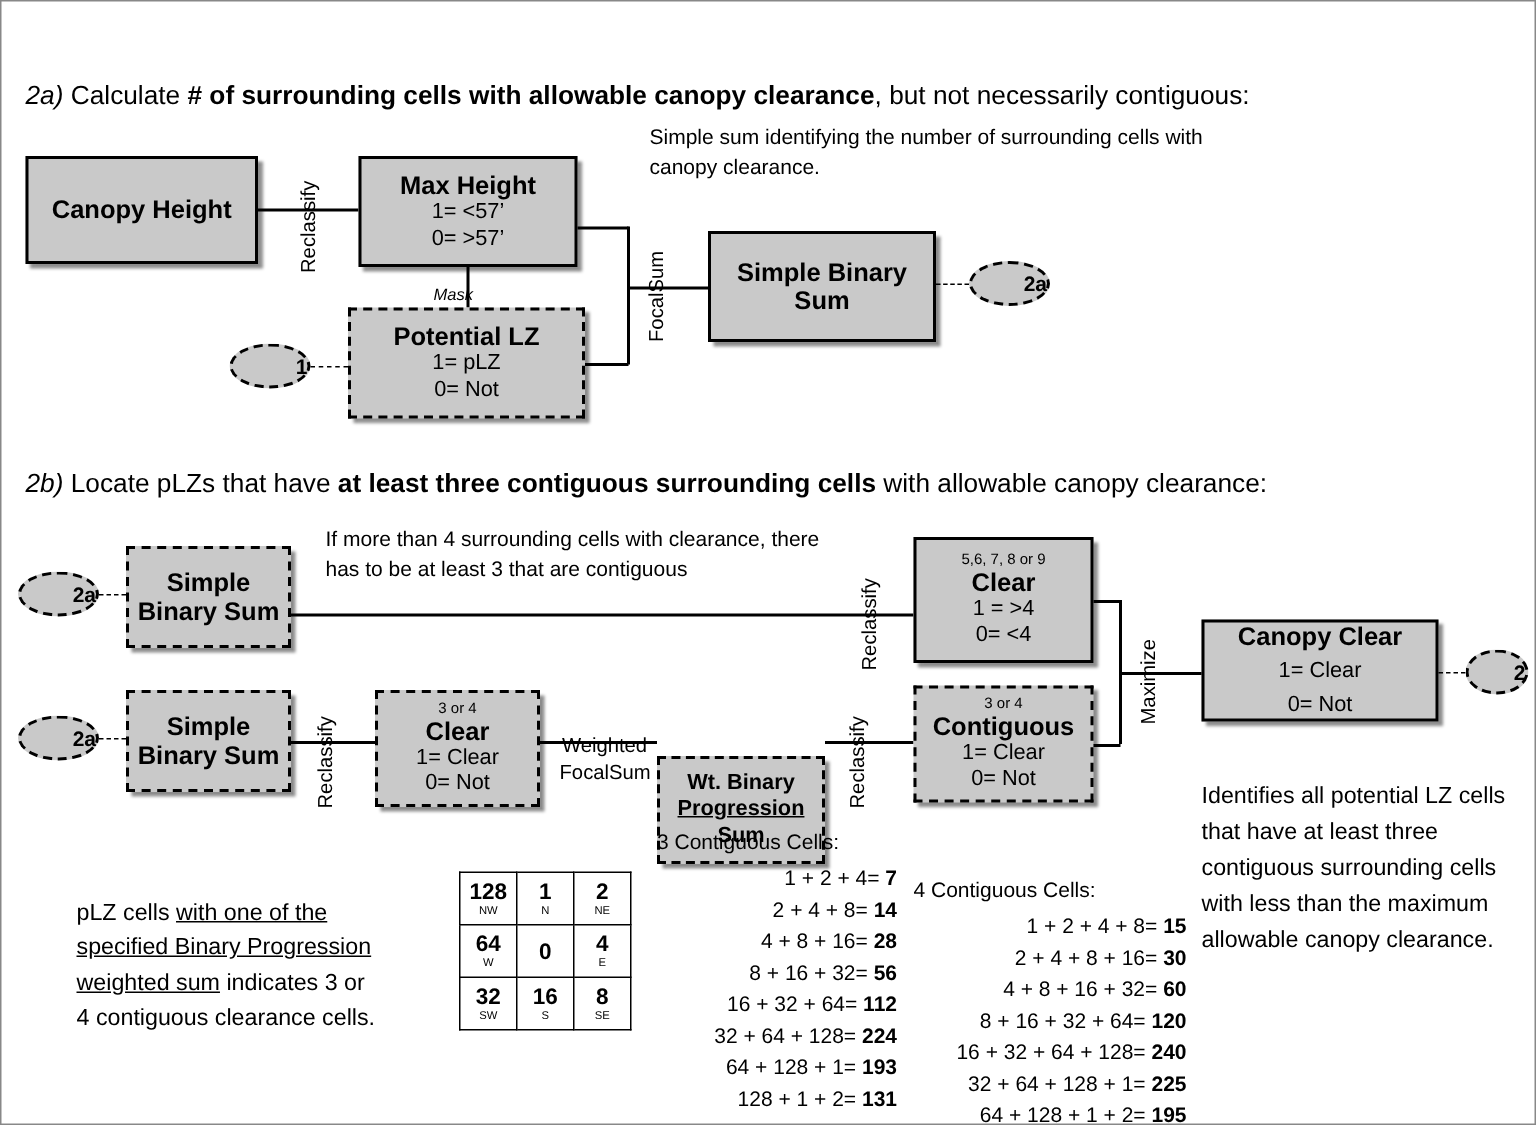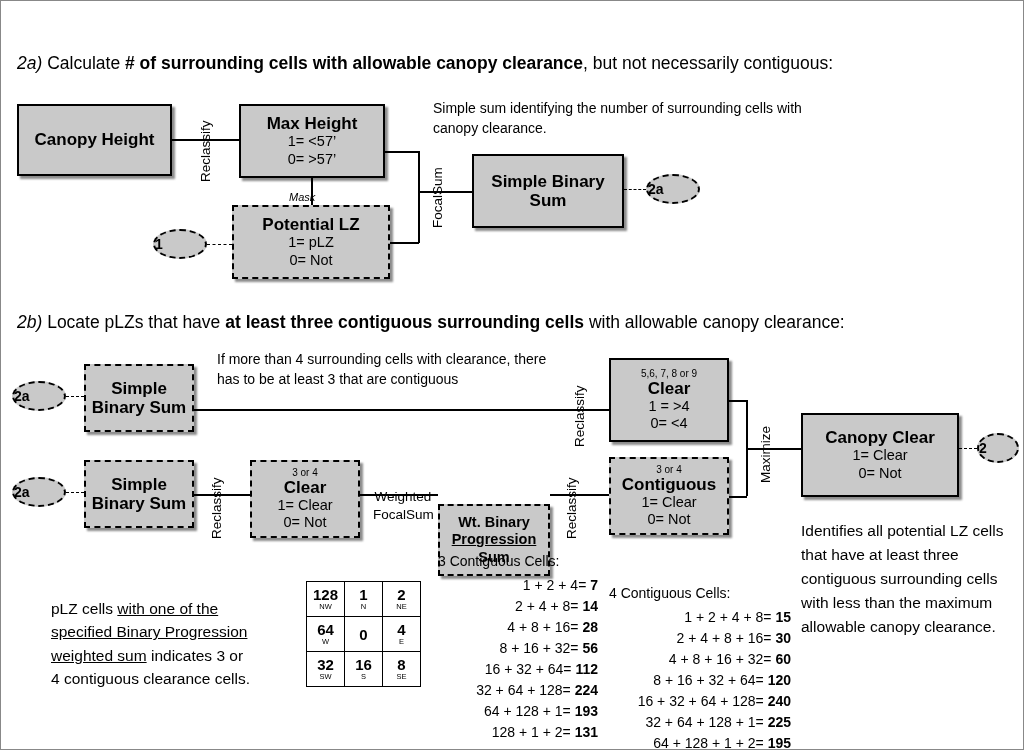--- a/index.html
+++ b/index.html
@@ -59,21 +59,21 @@
   .box .t2 { font-size: 14.5px; line-height: 1.2; }
   .box .tiny { font-size: 10px; line-height: 1.1; }
 
   
   .ellipse {
     background: #c9c9c9;
     border: 2px dashed #000;
     border-radius: 50%;
     display: flex;
     align-items: center;
-    justify-content: flex-start;
+    justify-content: flex-end;
     font-size: 14px;
     font-weight: bold;
     box-sizing: border-box;
   }
 
   
   .hline { background: #000; height: 1.6px; }
   .vline { background: #000; width: 1.6px; }
   .dashline {
     border-top: 1.6px dashed #000;
@@ -182,21 +182,21 @@
   <div class="abs box" style="top:153px; left:471px; width:152px; height:74px;">
     <div class="t1">Simple Binary</div>
     <div class="t1">Sum</div>
   </div>
 
   <div class="abs dashline" style="top:188px; left:623px; width:22px;"></div>
   <div class="abs ellipse" style="top:173px; left:645px; width:54px; height:30px;">
     <span>2a</span>
   </div>
 
-  <div class="abs note" style="top:97px; left:432px; width:370px;">Simple sum identifying the number of surrounding cells  with canopy clearance.</div>
+  <div class="abs note" style="top:80px; left:432px; width:370px;">Simple sum identifying the number of surrounding cells  with canopy clearance.</div>
 
   <div class="abs section-head" style="top:311px; left:16px;">
     <span class="lead">2b)</span><span> Locate pLZs that have </span><b>at least three contiguous surrounding cells</b><span> with allowable canopy clearance:</span>
   </div>
 
   <div class="abs ellipse" style="top:380px; left:11px; width:54px; height:30px;">
     <span>2a</span>
   </div>
   <div class="abs dashline" style="top:395px; left:65px; width:18px;"></div>
 
@@ -268,21 +268,21 @@
 
   <div class="abs hline" style="top:399px; left:728px; width:18px;"></div>
   <div class="abs hline" style="top:495px; left:728px; width:18px;"></div>
   <div class="abs vline" style="top:399px; left:745px; height:96px;"></div>
   <div class="abs hline" style="top:447px; left:745px; width:56px;"></div>
 
   <div class="abs" style="top:410px; left:754px; width:20px; height:90px;">
     <div class="vlabel rot" style="position:absolute; top:72px; left:3px;">Maximize</div>
   </div>
 
-  <div class="abs box" style="top:412px; left:800px; width:158px; height:84px;">
+  <div class="abs box" style="top:412px; left:800px; width:158px; height:68px;justify-content:space-between;">
     <div class="t1">Canopy Clear</div>
     <div class="t2">1= Clear</div>
     <div class="t2">0= Not</div>
   </div>
 
   <div class="abs dashline" style="top:447px; left:958px; width:18px;"></div>
   <div class="abs ellipse" style="top:432px; left:976px; width:42px; height:30px;">
     <span>2</span>
   </div>
 

